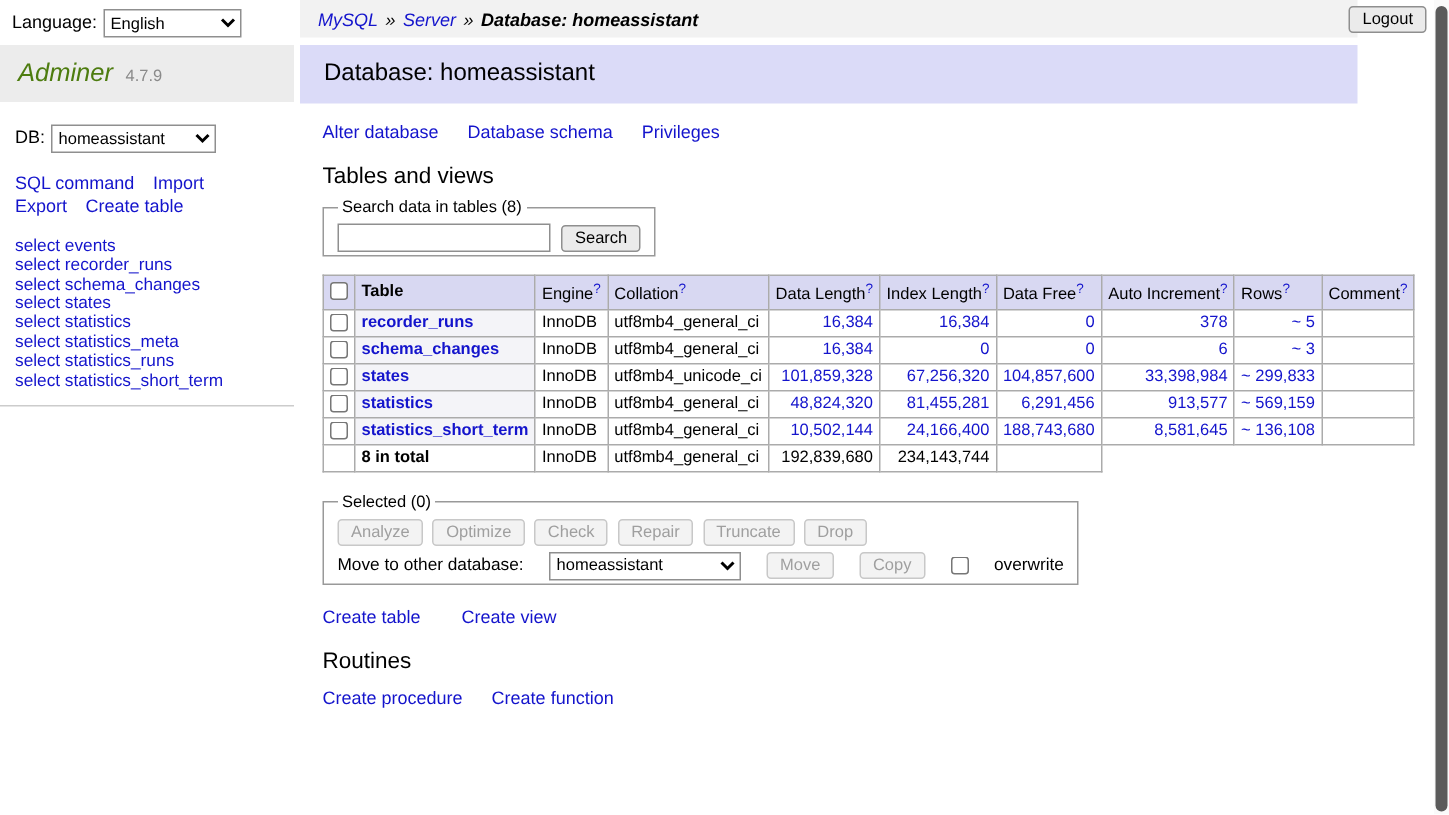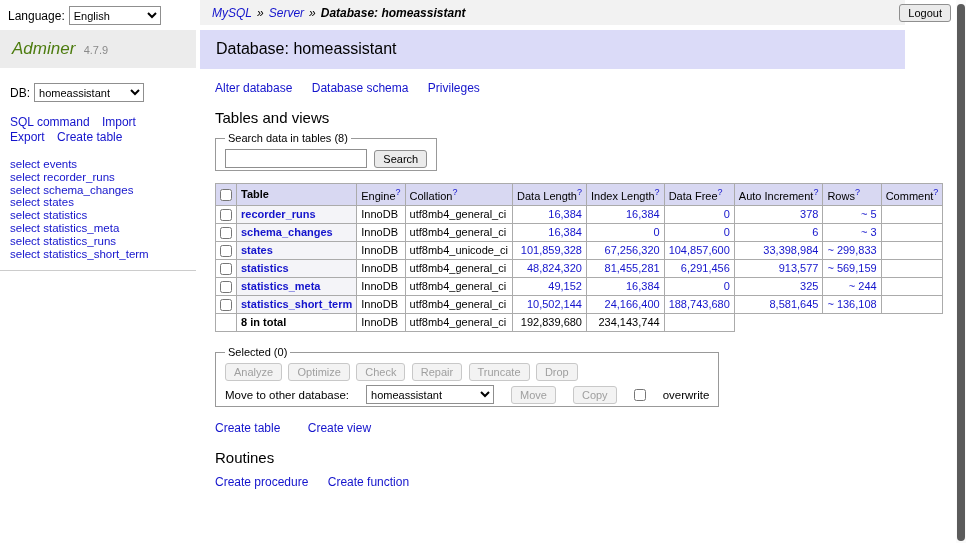--- a/index.html
+++ b/index.html
@@ -210,32 +210,20 @@
         <tr>
           <td class="check"><input type="checkbox" style=""></td>
           <th><a>statistics</a></th>
           <td>InnoDB</td>
           <td>utf8mb4_general_ci</td>
           <td class="num"><a>48,824,320</a></td>
           <td class="num"><a>81,455,281</a></td>
           <td class="num"><a>6,291,456</a></td>
           <td class="num"><a>913,577</a></td>
           <td class="num"><a>~ 569,159</a></td>
-          <td class="comment"></td>
-        </tr>
-        <tr>
-          <td class="check"><input type="checkbox" style=""></td>
-          <th><a>statistics_meta</a></th>
-          <td>InnoDB</td>
-          <td>utf8mb4_general_ci</td>
-          <td class="num"><a>49,152</a></td>
-          <td class="num"><a>16,384</a></td>
-          <td class="num"><a>0</a></td>
-          <td class="num"><a>325</a></td>
-          <td class="num"><a>~ 244</a></td>
           <td class="comment"></td>
         </tr>
         <tr>
           <td class="check"><input type="checkbox" style=""></td>
           <th><a>statistics_short_term</a></th>
           <td>InnoDB</td>
           <td>utf8mb4_general_ci</td>
           <td class="num"><a>10,502,144</a></td>
           <td class="num"><a>24,166,400</a></td>
           <td class="num"><a>188,743,680</a></td>

